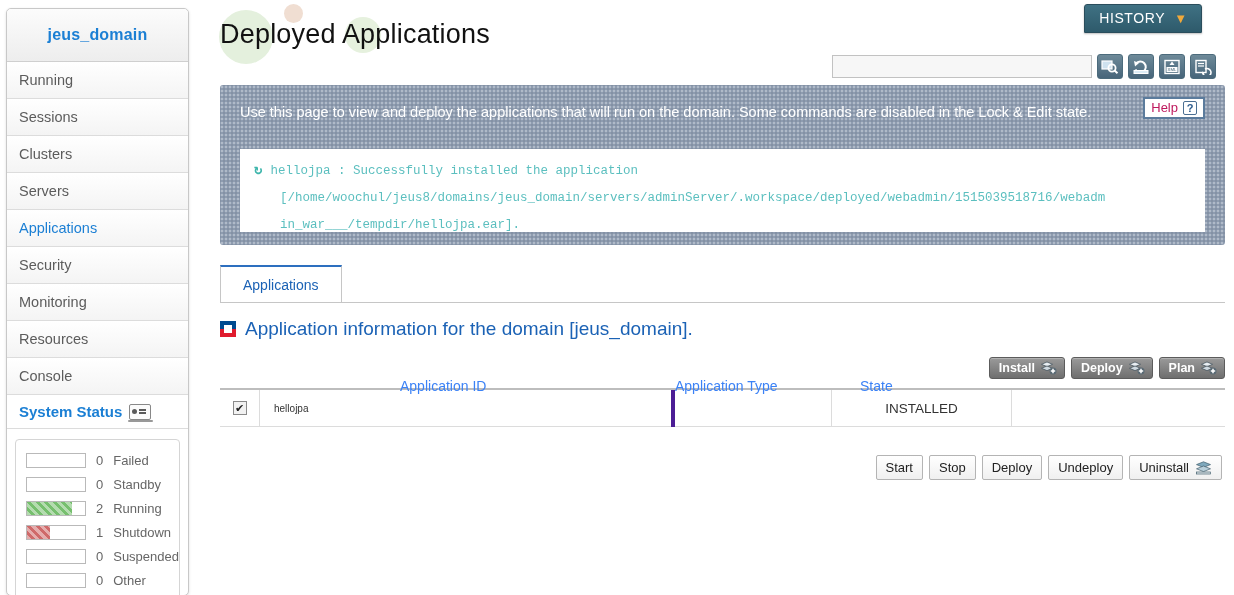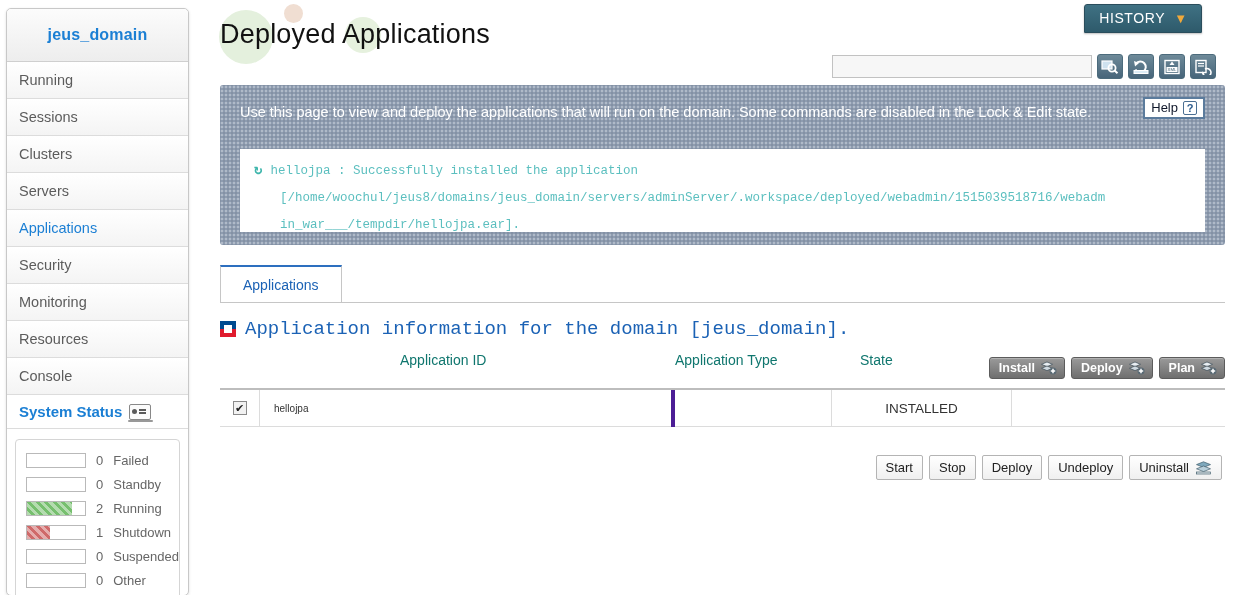--- a/index.html
+++ b/index.html
@@ -156,21 +156,21 @@
     position:absolute; left:20px; top:14px; width:860px;
     color:#ffffff; font-size:14.5px; line-height:26px;
   }
   .help-btn {
     position:absolute; right:20px; top:12px;
     background:#ffffff; border:2px solid #5b7b9c;
     padding:1px 6px 2px 6px;
     display:flex; align-items:center; gap:5px;
     cursor:pointer;
   }
-  .help-btn .txt { color:#0f172a; font-size:13px; }
+  .help-btn .txt { color:#be185d; font-size:13px; }
   .help-q {
     width:14px; height:14px; border:1px solid #4b6f92; border-radius:2px;
     color:#2a5a8c; font-size:11px; line-height:12px; text-align:center;
     font-weight:bold;
   }
   .msg-box {
     position:absolute; left:20px; top:64px; right:20px; bottom:13px;
     background:#ffffff; padding:8px 14px;
     font-family:"Liberation Mono", monospace;
     font-size:12.5px; color:#5bbfbf; line-height:27px;
@@ -202,30 +202,30 @@
 
   
   .section-head {
     position:absolute; left:20px; top:318px;
     display:flex; align-items:center; gap:9px;
   }
   .sq-icon { width:16px; height:16px; position:relative; }
   .sq-icon .tl { position:absolute; left:0; top:0; width:16px; height:8px; background:#004a8f; }
   .sq-icon .bl { position:absolute; left:0; top:8px; width:16px; height:8px; background:#e01b2e; }
   .sq-icon .ctr { position:absolute; left:4px; top:4px; width:8px; height:8px; background:#fff; }
-  .section-head .txt { color:#1b62b5; font-size:19px;font-family:Liberation Mono, monospace; }
+  .section-head .txt { color:#1b62b5; font-size:19px; }
 
   
   .table-area { position:absolute; left:20px; top:352px; width:1005px; }
   .thead {
     position:relative; height:38px;
     border-bottom:2px solid #bdbdbd;
     background:#ffffff;
   }
-  .th { position:absolute; top:0; font-size:14px; color:#0f766e; }
+  .th { position:absolute; top:26px; font-size:14px; color:#3b82f6; }
   .th-appid   { left:180px; }
   .th-apptype { left:455px; }
   .th-state   { left:640px; }
 
   .hdr-btns { position:absolute; right:0; top:5px; display:flex; gap:6px; }
   .dk-btn {
     background:linear-gradient(to bottom,#9a9a9a 0%,#6f6f6f 100%);
     border:1px solid #5c5c5c; border-radius:3px;
     padding:3px 7px 3px 9px;
     display:flex; align-items:center; gap:6px;

